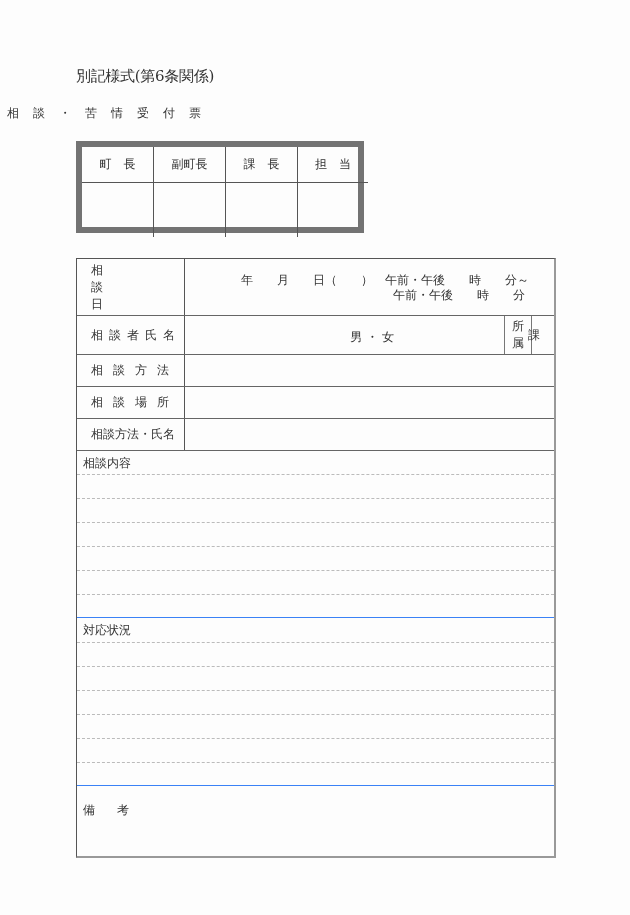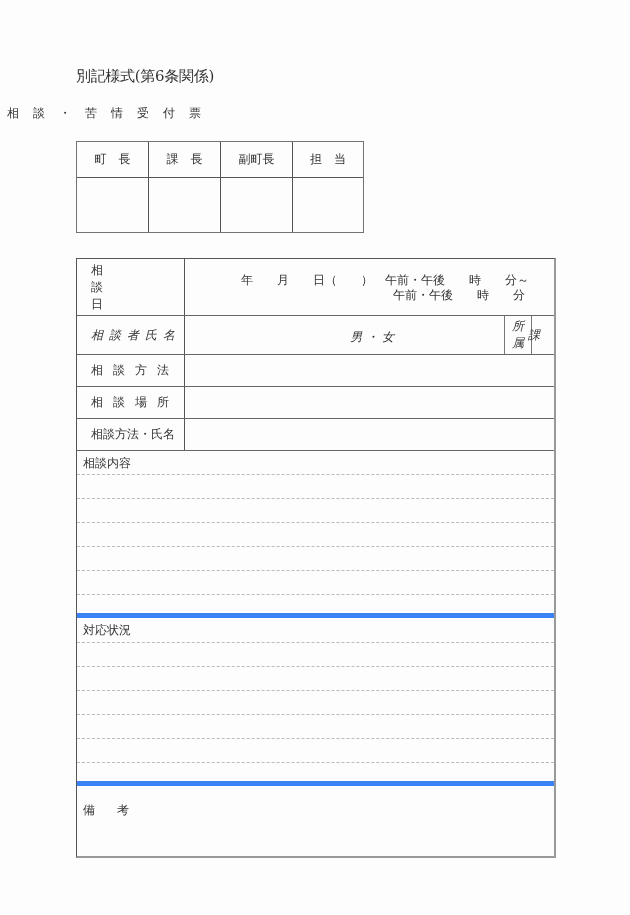--- a/index.html
+++ b/index.html
@@ -27,21 +27,21 @@
       left: 0; width: 630px; top: 105px;
       text-align: left;
       font-size: 12px;
     }
     #form-title span { display: inline-block; margin: 0 7px; }
 
     
     #approval-table {
       left: 76px; top: 141px;
       width: 288px; height: 92px;
-      border: 1px solid #737373;
+      border: 6px solid #737373;
       box-sizing: border-box;
       display: grid;
       grid-template-columns: 72px 72px 72px 70px;
       grid-template-rows: 36px 54px;
     }
     #approval-table .cell {
       border-right: 1px solid #555;
       border-bottom: 1px solid #555;
       display: flex; align-items: center; justify-content: center;
       font-size: 12px;
@@ -96,21 +96,21 @@
       letter-spacing: 8px; padding-left: 8px; box-sizing: border-box;
     }
     .affil-value {
       position: absolute; right: 14px; top: 0; bottom: 0;
       display: flex; align-items: center;
     }
 
     
     .section {
       position: absolute; left: 0; right: 0;
-      border-bottom: 5px solid #3b82f6;
+      border-bottom: 1px solid #3b82f6;
       box-sizing: border-box;
     }
     .section-title {
       position: absolute; left: 6px; top: 4px;
       font-size: 12px;
     }
     .dash-line {
       position: absolute; left: 0; right: 0; height: 0;
       border-top: 1px dashed #bbb;
     }
@@ -120,40 +120,40 @@
 <body>
 
 <div id="form-ref" class="abs">別記様式(第6条関係)</div>
 
 <div id="form-title" class="abs">
   <span>相</span><span>談</span><span>・</span><span>苦</span><span>情</span><span>受</span><span>付</span><span>票</span>
 </div>
 
 <div id="approval-table" class="abs">
   <div class="cell">町　長</div>
+  <div class="cell">副町長</div>
   <div class="cell">課　長</div>
-  <div class="cell">副町長</div>
   <div class="cell last">担　当</div>
   <div class="cell bottom"></div>
   <div class="cell bottom"></div>
   <div class="cell bottom"></div>
   <div class="cell bottom last"></div>
 </div>
 
 <div id="main-form" class="abs">
 
   <div class="row" style="top:0; height:57px;">
     <div class="label-cell" style="letter-spacing:24px;">相　談　日</div>
     <div class="value-cell">
       <div class="date-line" style="left:64px; top:13px;">年　　月　　日（　　）　午前・午後　　時　　分～</div>
       <div class="date-line" style="left:216px; top:28px;">午前・午後　　時　　分</div>
     </div>
   </div>
 
-  <div class="row" style="top:57px; height:39px;font-style:italic;">
+  <div class="row" style="top:57px; height:39px;">
     <div class="label-cell spread">相談者氏名</div>
     <div class="value-cell">
       <div class="sex-cell">男 ・ 女</div>
       <div class="affil-label">所属</div>
       <div class="affil-value">課</div>
     </div>
   </div>
 
   <div class="row" style="top:96px; height:32px;">
     <div class="label-cell spread-wide">相談方法</div>

